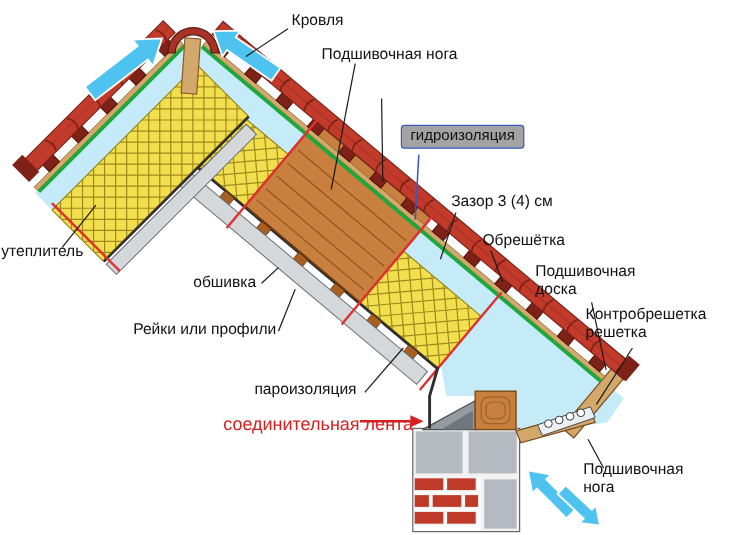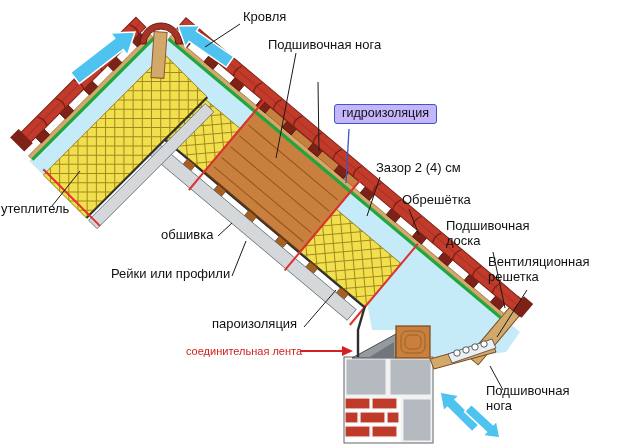--- a/index.html
+++ b/index.html
@@ -1,23 +1,23 @@
 <!DOCTYPE html>
 <html><head>
 <meta charset="utf-8">
 <style>
   html,body{margin:0;padding:0;background:#fff;}
   #stage{position:relative;width:624px;height:446px;overflow:hidden;background:#fff;
          font-family:"Liberation Sans",sans-serif;}
   #stage svg{position:absolute;left:0;top:0;}
   .lbl{position:absolute;font:13px/1.15 "Liberation Sans",sans-serif;color:#111;white-space:nowrap;z-index:5;}
   .lbl.wrap{white-space:normal;}
-  .lbl-box{position:absolute;font:12.5px/1.1 "Liberation Sans",sans-serif;color:#111;background:#c4b5fd;
+  .lbl-box{position:absolute;font:12.5px/1.1 "Liberation Sans",sans-serif;color:#111;background:#a3a3a3;
            border:1.5px solid #3a57c4;border-radius:3px;padding:2px 7px;z-index:5;white-space:nowrap;}
-  .lbl-small{font-size:11px;}
+  .lbl-small{font-size:15px;}
 </style>
 </head>
 <body>
 
 <div id="stage">
 
 <svg width="624" height="446" viewBox="0 0 624 446">
 
   <polygon points="413,242 520,332 506,352 434,362 400,330 372,330 366,297" fill="#c5eaf8"></polygon>
 
@@ -266,24 +266,24 @@
     <line x1="218" y1="236" x2="232" y2="223"></line>
     <line x1="232" y1="276" x2="246" y2="241"></line>
     <line x1="304" y1="327" x2="336" y2="290"></line>
     <line x1="503" y1="390" x2="490" y2="366"></line>
   </g>
 </svg>
 
 <div class="lbl" style="left:243px;top:10px">Кровля</div>
 <div class="lbl" style="left:268px;top:38px">Подшивочная нога</div>
 <div class="lbl-box" style="left:334px;top:104px">гидроизоляция</div>
-<div class="lbl" style="left:376px;top:161px">Зазор 2 (4) см</div>
+<div class="lbl" style="left:376px;top:161px">Зазор 3 (4) см</div>
 <div class="lbl" style="left:402px;top:193px">Обрешётка</div>
 <div class="lbl wrap" style="left:446px;top:219px;width:112px">Подшивочная доска</div>
-<div class="lbl wrap" style="left:488px;top:255px;width:122px">Вентиляционная решетка</div>
+<div class="lbl wrap" style="left:488px;top:255px;width:122px">Контробрешетка решетка</div>
 <div class="lbl" style="left:1px;top:202px">утеплитель</div>
 <div class="lbl" style="left:161px;top:228px">обшивка</div>
 <div class="lbl" style="left:111px;top:267px">Рейки или профили</div>
 <div class="lbl" style="left:212px;top:317px">пароизоляция</div>
 <div class="lbl lbl-small" style="left: 186px; top: 345px; color: rgb(212, 32, 32);">соединительная лента</div>
 <div class="lbl wrap" style="left:486px;top:384px;width:110px">Подшивочная нога</div>
 
 </div>
 
 </body></html>

